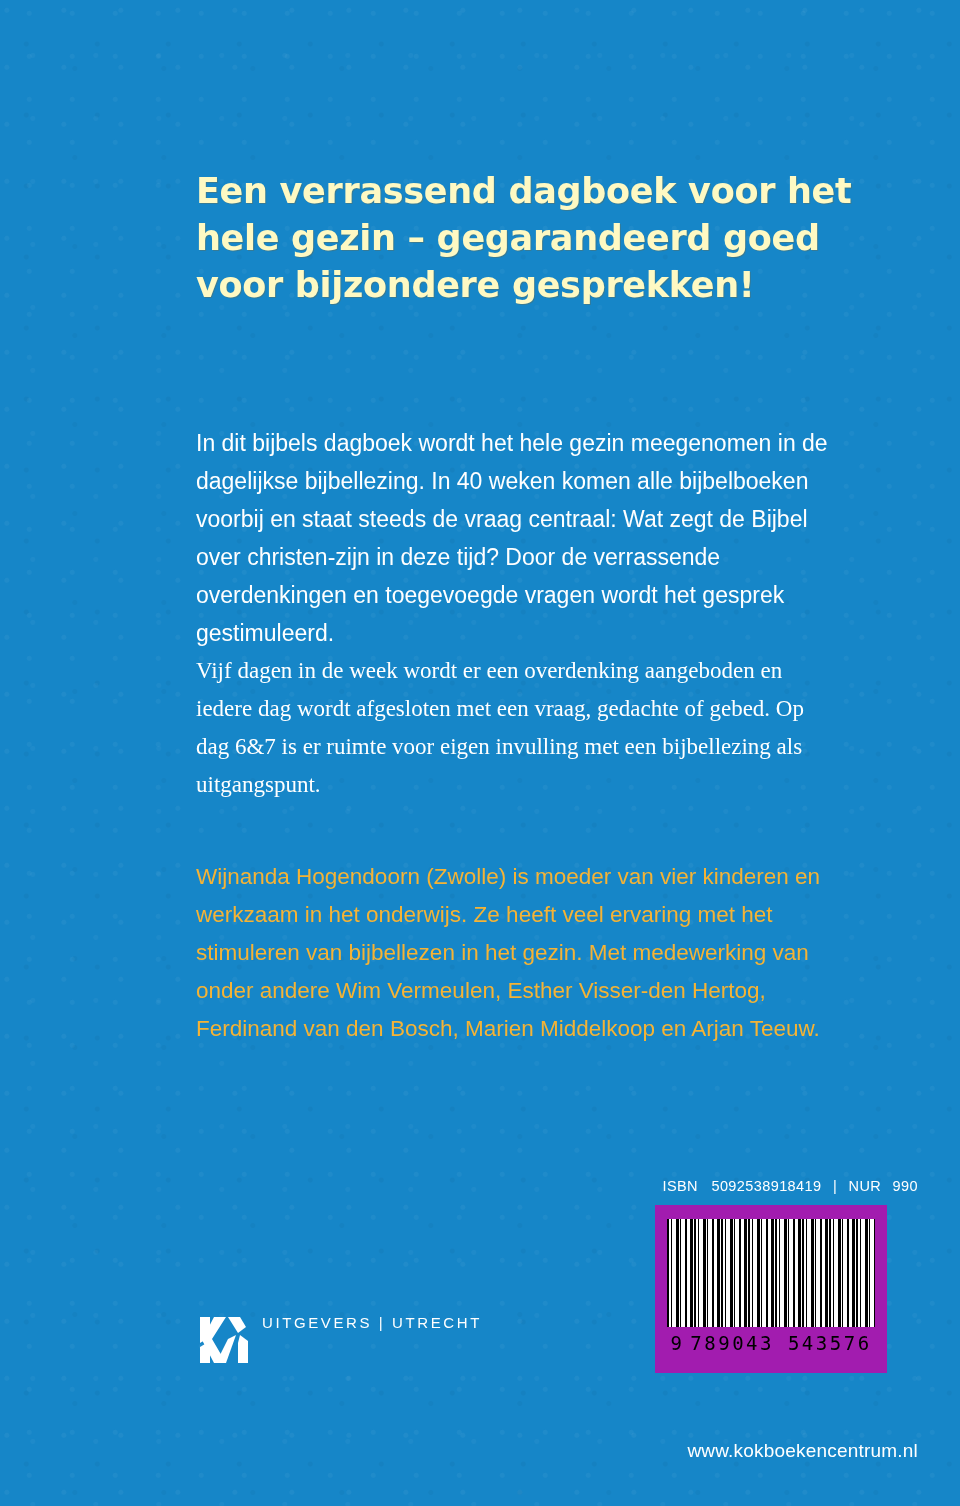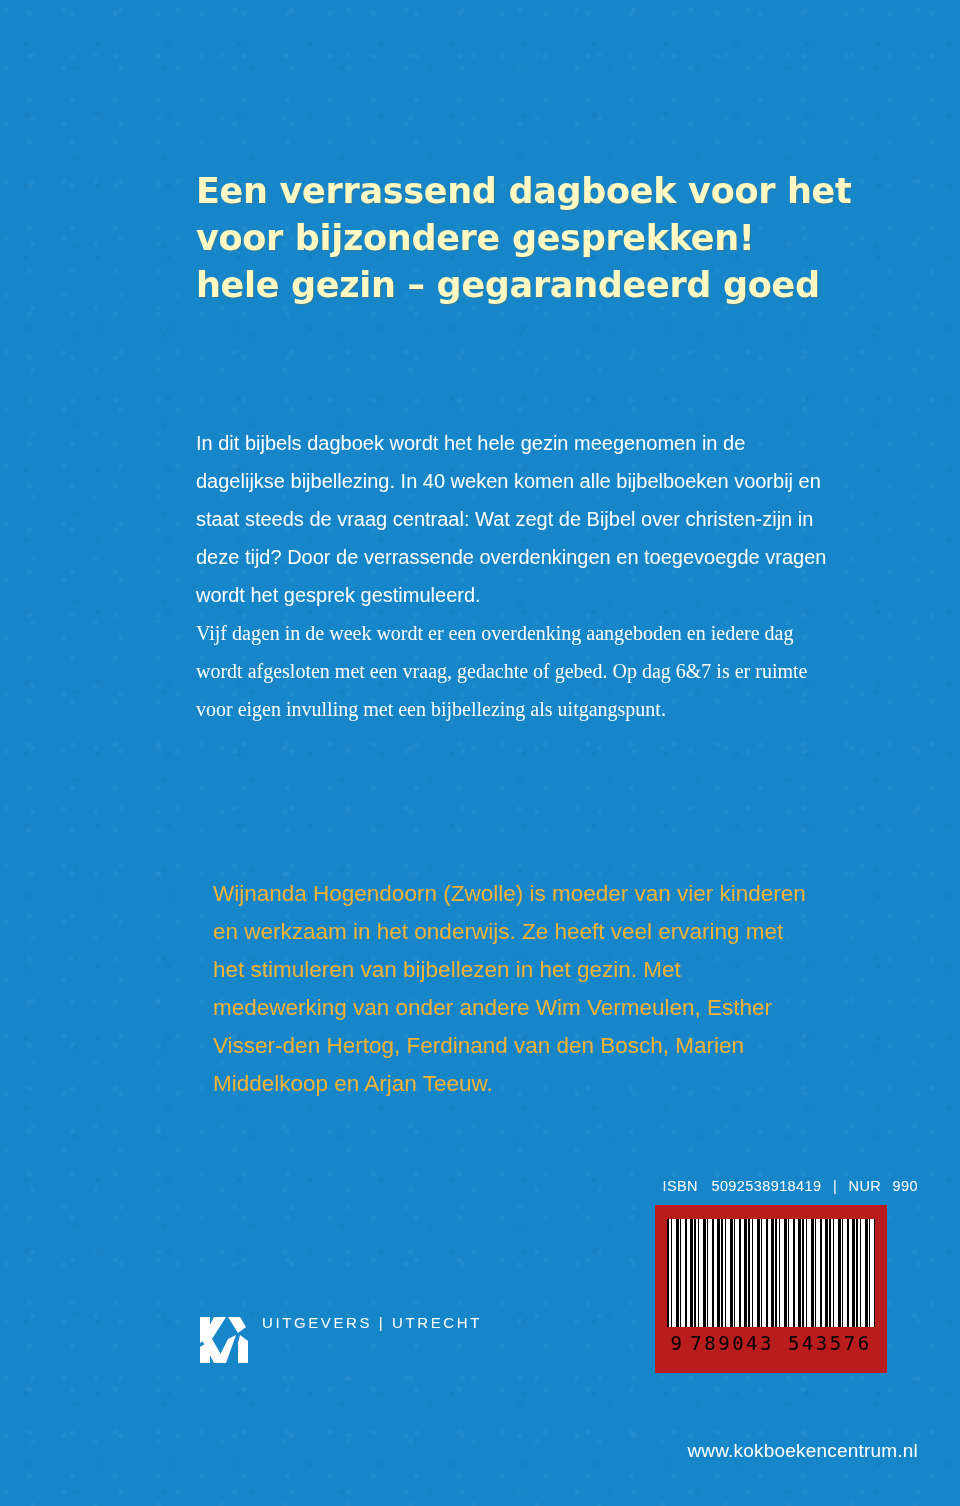--- a/index.html
+++ b/index.html
@@ -46,56 +46,56 @@
     text-shadow: 1px 1px 0 rgba(150,90,0,0.25);
   }
   .headline .ln { display: block; white-space: nowrap; }
 
   .body-copy {
     position: absolute;
     left: 196px;
     top: 424px;
     width: 640px;
     color: #ffffff;
-    font-size: 20px;
+    font-size: 23px;
     line-height: 38px;
   }
   .body-copy p { margin: 0; }
   .body-copy p + p { margin-top: 0px; font-family: Liberation Serif, serif; }
 
   .author-copy {
     position: absolute;
     left: 196px;
     top: 858px;
     width: 640px;
     color: #f5b335;
     font-size: 22.5px;
     line-height: 38px;
   }
-  .author-copy p { margin: 17px; }
+  .author-copy p { margin: 0; }
 
   
   .isbn-line {
     position: absolute;
     right: 42px;
     top: 1178px;
     color: #ffffff;
     font-size: 14.5px;
     letter-spacing: 0.4px;
     white-space: nowrap;
   }
   .isbn-line .sep { padding: 0 7px; }
 
   .barcode-box {
     position: absolute;
     left: 655px;
     top: 1205px;
     width: 232px;
     height: 168px;
-    background: #b91c1c;
+    background: #a21caf;
     box-sizing: border-box;
     padding: 14px 12px 4px 12px;
   }
   .bars {
     height: 108px;
     width: 100%;
     background-repeat: repeat-x;
     background-image:
       repeating-linear-gradient(90deg,
         #000 0 2px, #fff 2px 4px, #000 4px 5px, #fff 5px 9px,
@@ -156,22 +156,22 @@
 </style>
 </head>
 <body>
 
 <div class="cover">
 
   <div class="texture"></div>
 
   <div class="headline">
     <span class="ln">Een verrassend dagboek voor het</span>
+    <span class="ln">hele gezin – gegarandeerd goed</span>
     <span class="ln">voor bijzondere gesprekken!</span>
-    <span class="ln">hele gezin – gegarandeerd goed</span>
   </div>
 
   <div class="body-copy">
     <p>In dit bijbels dagboek wordt het hele gezin meegenomen in de dagelijkse bijbellezing. In 40 weken komen alle bijbelboeken voorbij en staat steeds de vraag centraal: Wat zegt de Bijbel over christen-zijn in deze tijd? Door de verrassende overdenkingen en toegevoegde vragen wordt het gesprek gestimuleerd.</p>
     <p>Vijf dagen in de week wordt er een overdenking aangeboden en iedere dag wordt afgesloten met een vraag, gedachte of gebed. Op dag 6&amp;7 is er ruimte voor eigen invulling met een bijbellezing als uitgangspunt.</p>
   </div>
 
   <div class="author-copy">
     <p>Wijnanda Hogendoorn (Zwolle) is moeder van vier kinderen en werkzaam in het onderwijs. Ze heeft veel ervaring met het stimuleren van bijbellezen in het gezin. Met medewerking van onder andere Wim Vermeulen, Esther Visser-den Hertog, Ferdinand van den Bosch, Marien Middelkoop en Arjan Teeuw.</p>
   </div>

